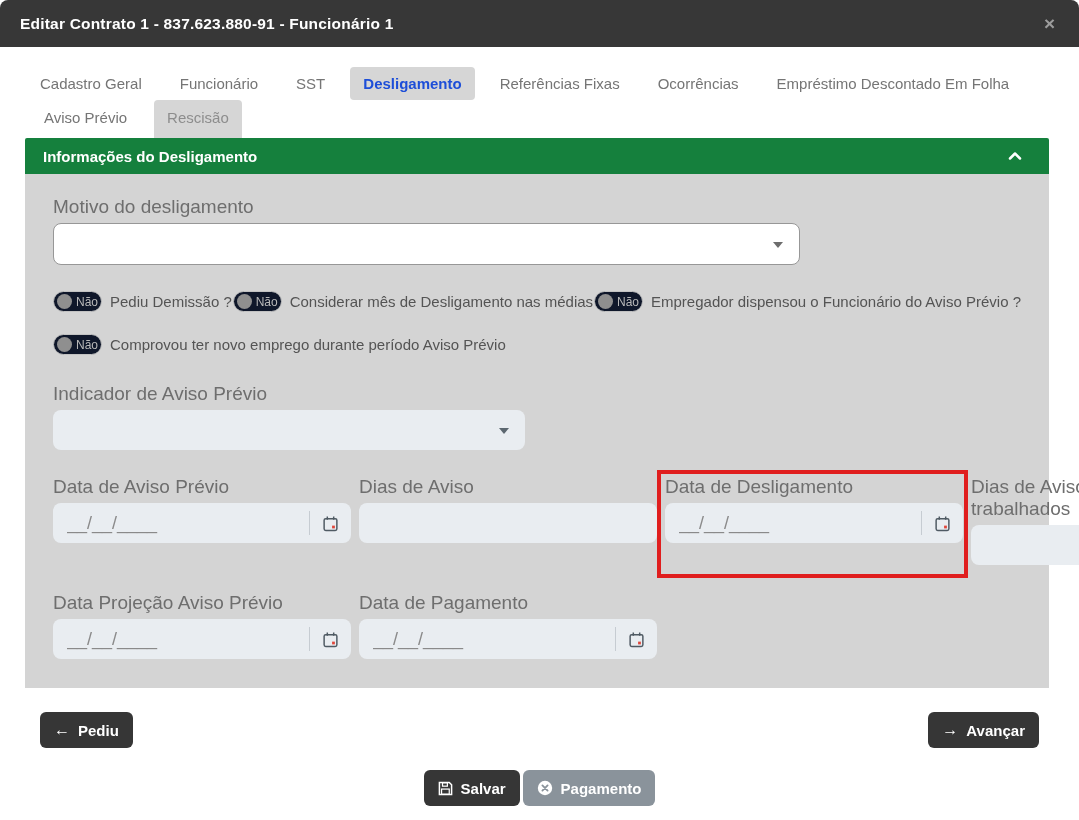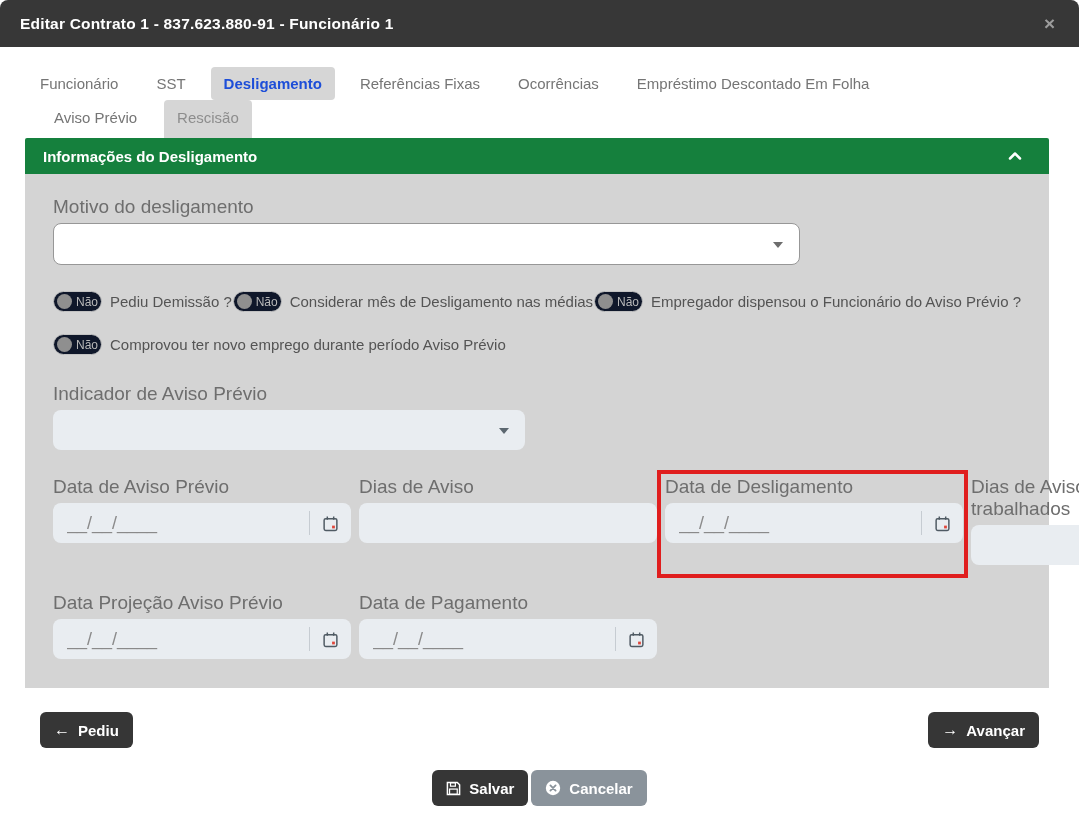--- a/index.html
+++ b/index.html
@@ -15,21 +15,21 @@
     border-radius: 8px 8px 0 0;
   }
   .titlebar .title { font-size: 15.5px; font-weight: 700; letter-spacing: .2px; }
   .titlebar .close {
     margin-left: auto; color: #9d9d9d; font-size: 19px; font-weight: 700;
     cursor: pointer; line-height: 1; padding: 2px 4px;
   }
 
   
   .tabs-main { display: flex; padding: 20px 27px 0 27px; }
-  .tabs-sub  { display: flex; padding: 0 41px; }
+  .tabs-sub  { display: flex; padding: 0 31px; }
   .tab {
     padding: 8px 13px; font-size: 15px; color: #757575; cursor: pointer;
     border-radius: 4px; white-space: nowrap;
   }
   .tabs-main .tab { margin-right: 12px; }
   .tab.active { background: #d6d6d6; color: #1d4ed8; font-weight: 700; }
   .tabs-sub .tab { margin-right: 14px; padding: 9px 13px 12px 13px; }
   .tabs-sub .tab.active {
     background: #d6d6d6; color: #8d8d8d; font-weight: 400;
     border-radius: 4px 4px 0 0;
@@ -119,20 +119,21 @@
 <body>
 
 <div class="modal">
 
   <div class="titlebar">
     <span class="title">Editar Contrato 1 - 837.623.880-91 - Funcionário 1</span>
     <span class="close">×</span>
   </div>
 
   <div class="tabs-main">
+    <div class="tab">Cadastro Geral</div>
     <div class="tab">Funcionário</div>
     <div class="tab">SST</div>
     <div class="tab active">Desligamento</div>
     <div class="tab">Referências Fixas</div>
     <div class="tab">Ocorrências</div>
     <div class="tab">Empréstimo Descontado Em Folha</div>
   </div>
 
   <div class="tabs-sub">
     <div class="tab">Aviso Prévio</div>
@@ -307,17 +308,17 @@
       </span>
       <span>Salvar</span>
     </button>
     <button class="btn cancel">
       <span>
         <svg width="16" height="16" viewBox="0 0 16 16">
             <circle cx="8" cy="8" r="7.2" fill="#ffffff"></circle>
             <path d="M5.4 5.4 L10.6 10.6 M10.6 5.4 L5.4 10.6" stroke="#8a939b" stroke-width="1.8" stroke-linecap="round"></path>
           </svg>
       </span>
-      <span>Cancelar</span>
+      <span>Pagamento</span>
     </button>
   </div>
 
 </div>
 
 </body></html>

